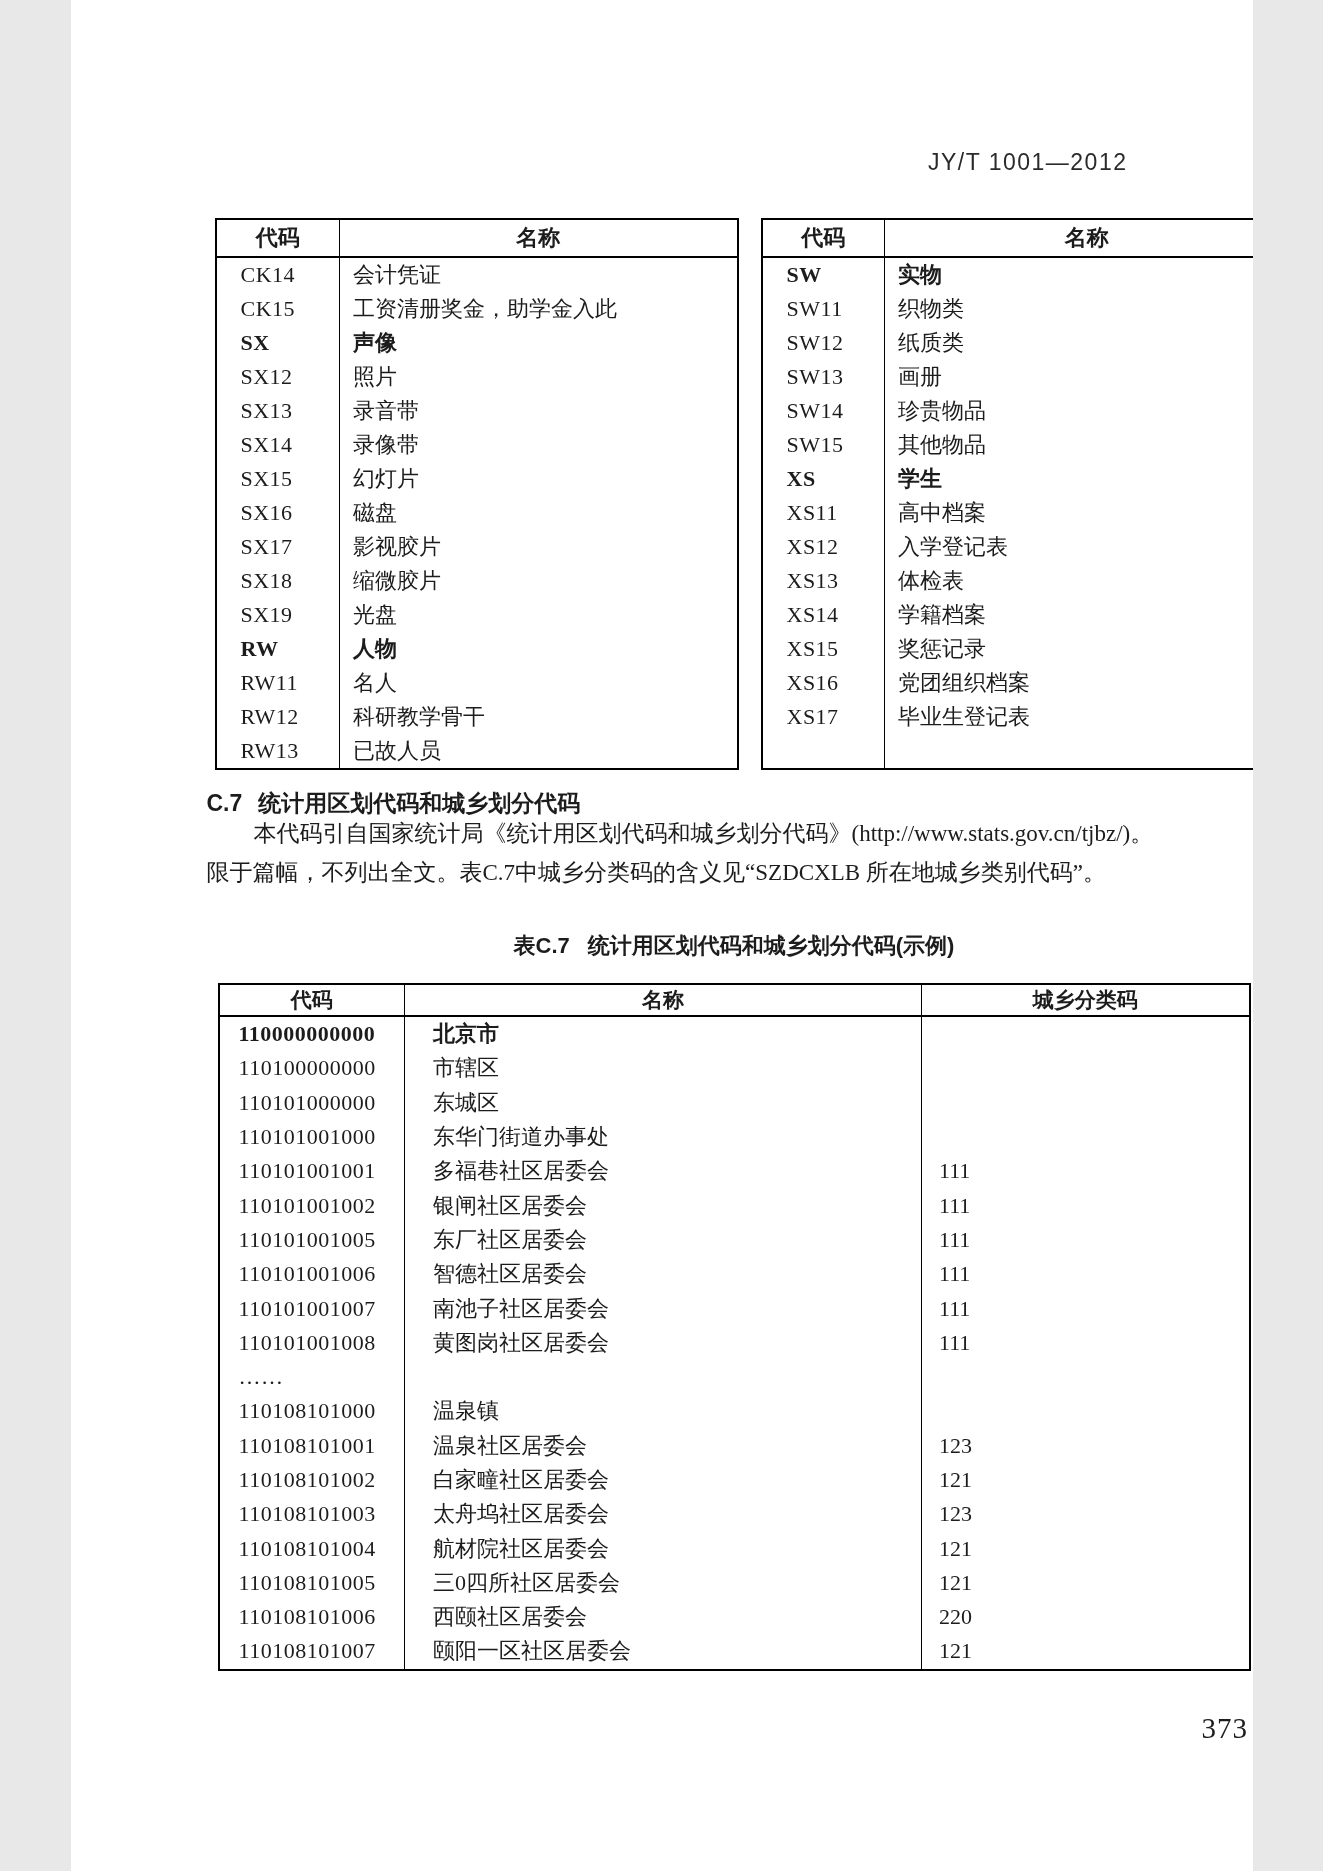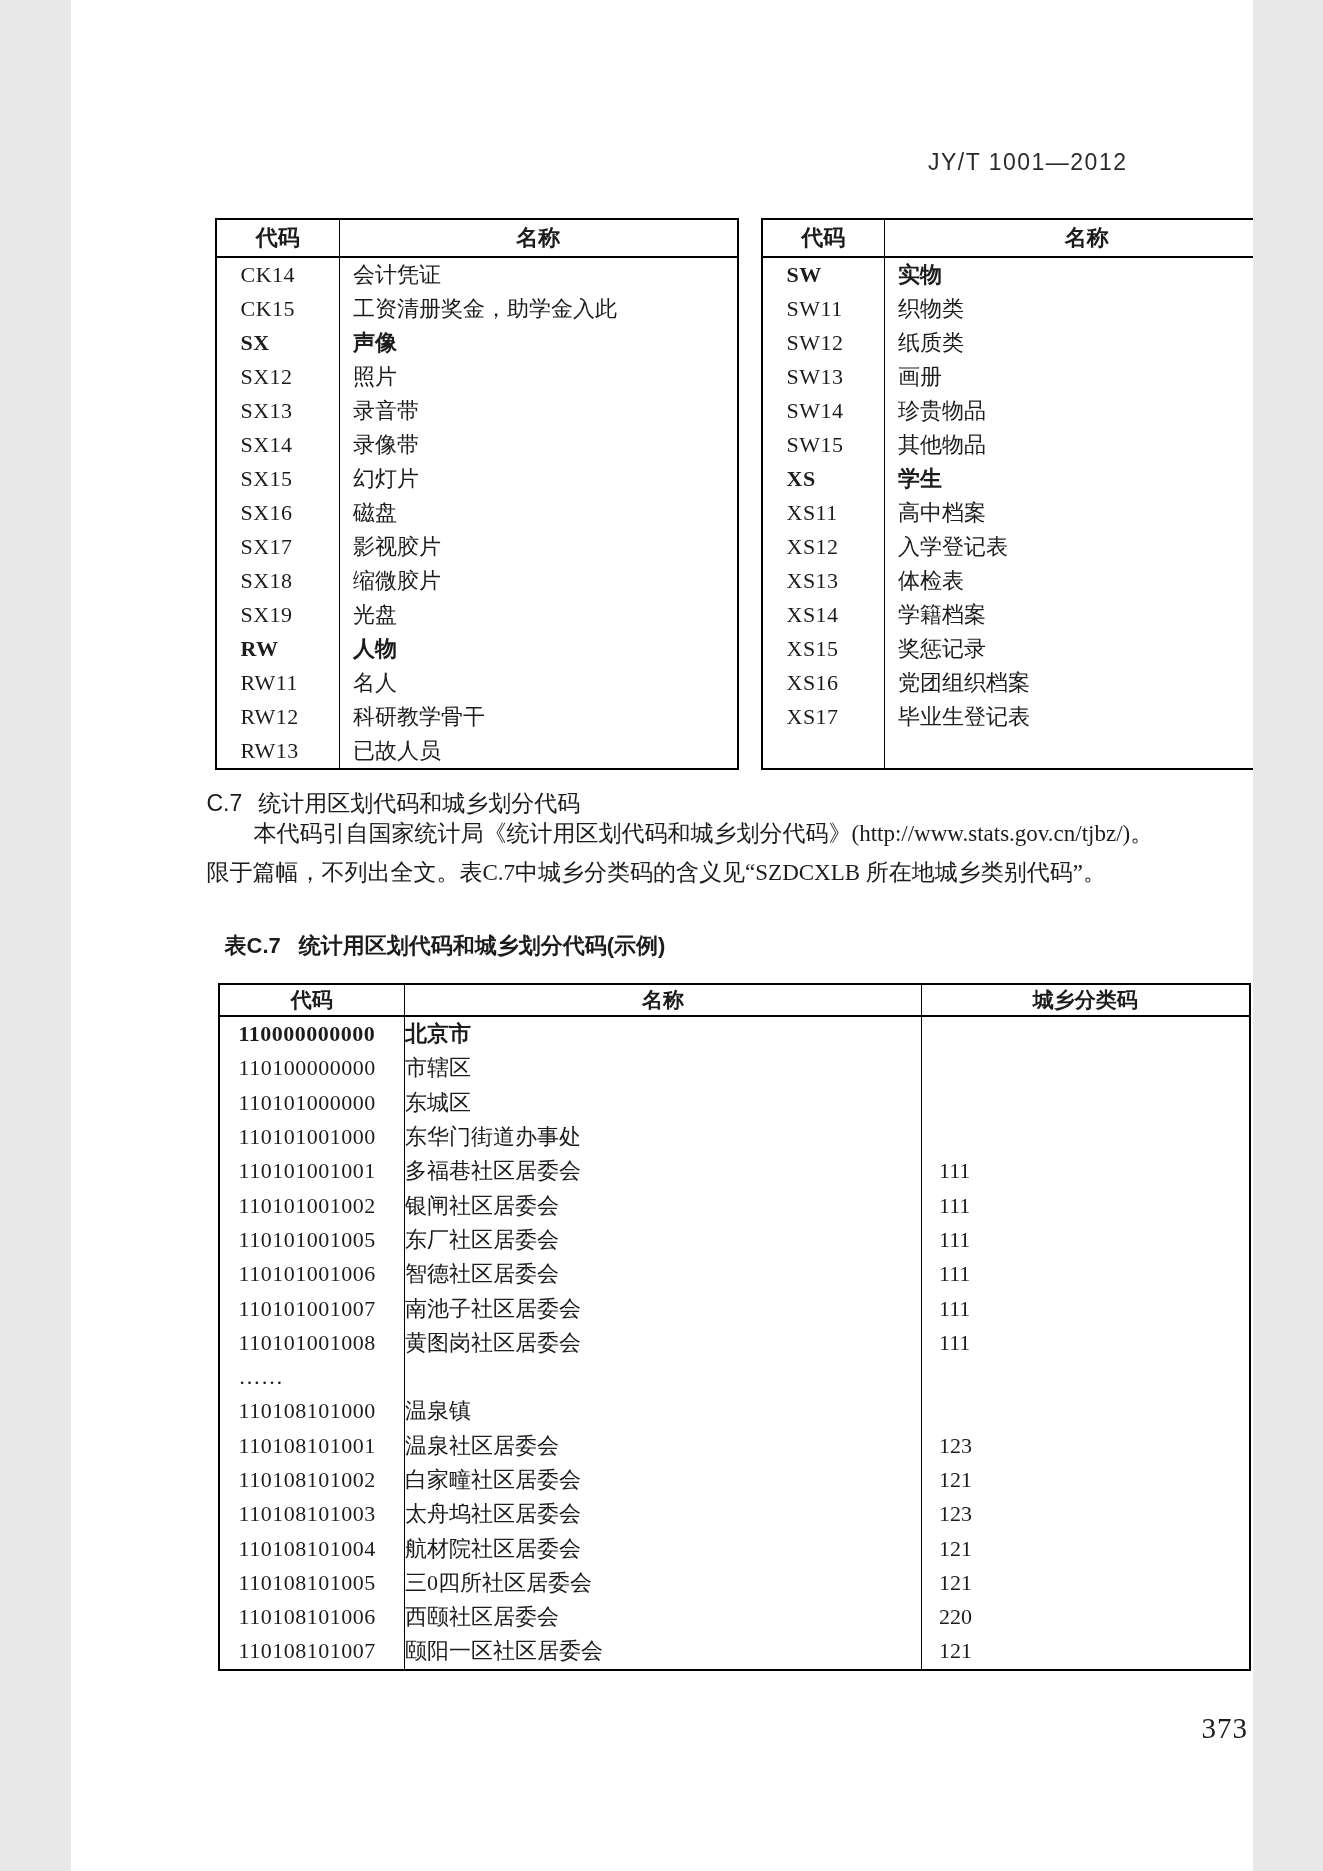--- a/index.html
+++ b/index.html
@@ -46,44 +46,45 @@
   .t-top td:nth-child(2), .t-top2 td:nth-child(2) { padding-left:13px; }
 
   tr.cat td {
     font-weight:700;
     font-family:Liberation Serif, serif;
   }
 
   .section-heading {
     position:absolute; top:789px; left:136px;
     font-family:"Liberation Sans","DejaVu Sans",sans-serif;
-    font-weight:400; font-size:23px; line-height:28px;
+    font-weight:700; font-size:23px; line-height:28px;
   }
   .section-heading .sec-num { margin-right:16px; }
 
   .para {
     position:absolute; top:814px; left:136px; width:1075px;
     font-size:23px; line-height:39px;
   }
   .para .indent { text-indent:47px; }
 
   .caption {
-    position:absolute; top:932px; left:154px; width:1033px;
+    position:absolute; top:932px; left:147px; width:1033px;
+    text-align:center;
     font-family:"Liberation Sans","DejaVu Sans",sans-serif;
     font-weight:700; font-size:22px; line-height:28px;
   }
   .caption .cap-num { margin-right:18px; }
 
   table.c7 {
     position:absolute; top:983px; left:147px; width:1033px;
   }
   table.c7 th { height:30px; font-size:21px; }
   table.c7 td { height:34.3px; }
   table.c7 td:first-child { padding-left:19px; letter-spacing:0.5px; }
-  table.c7 td:nth-child(2) { }
+  table.c7 td:nth-child(2) { padding-left:28px; }
   table.c7 td:nth-child(3) { padding-left:17px; }
 
   .page-number {
     position:absolute; top:1712px; left:1131px;
     font-size:29px; letter-spacing:1px;
   }
 </style>
 </head>
 <body>
 

